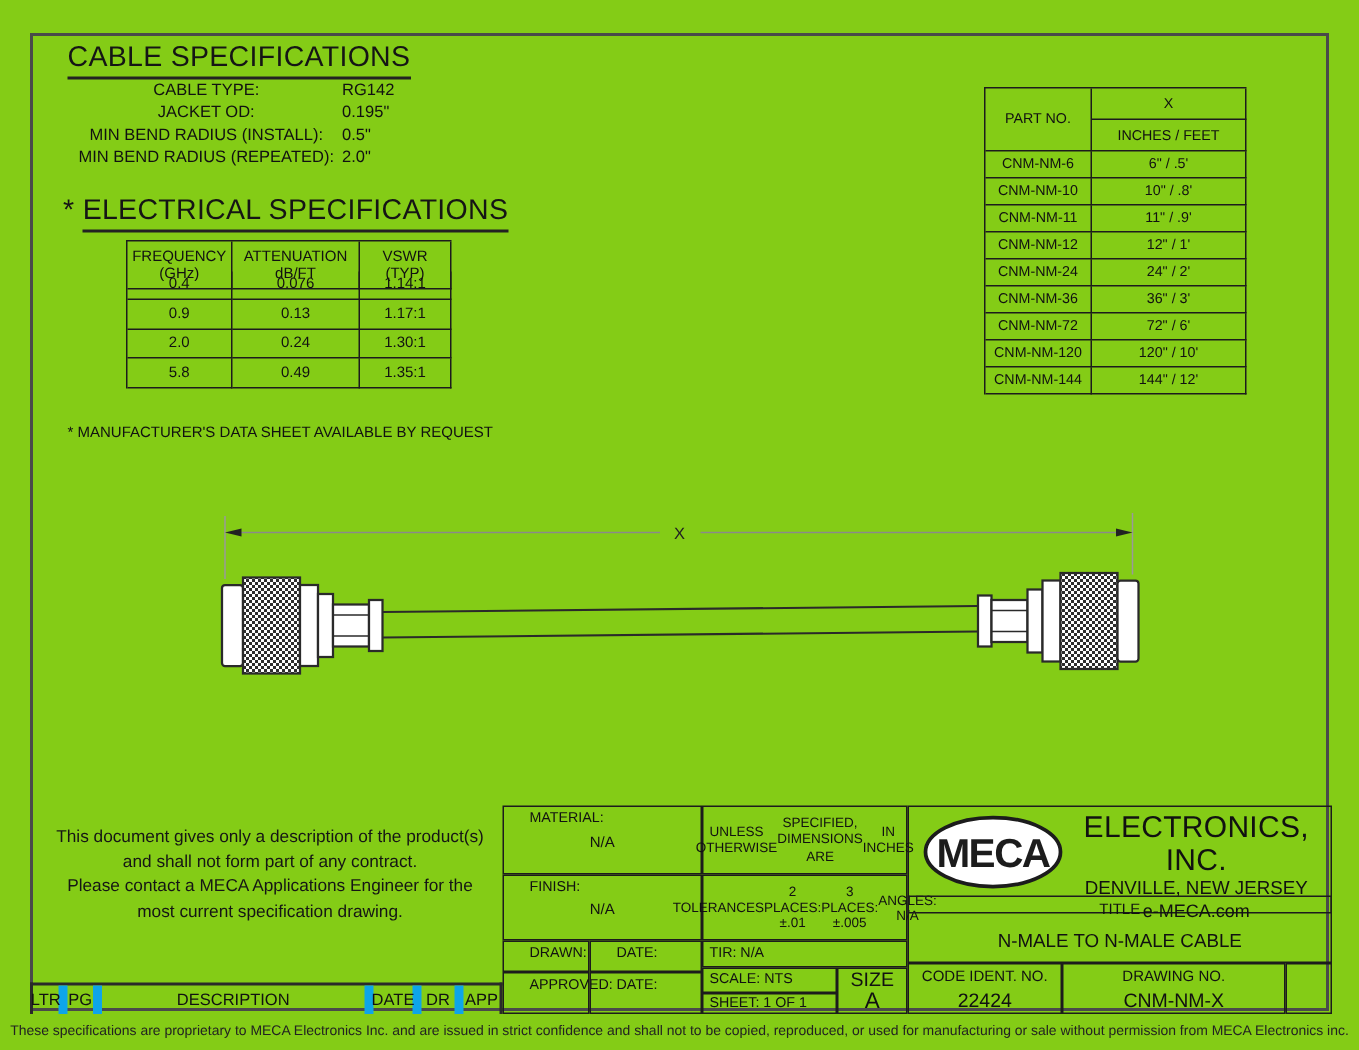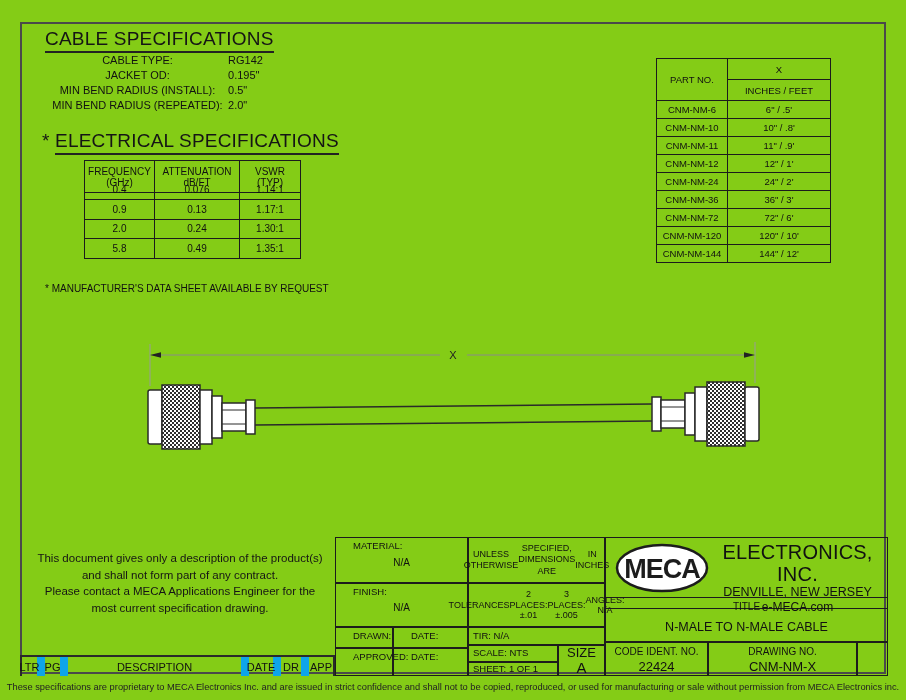--- a/index.html
+++ b/index.html
@@ -51,21 +51,21 @@
   .centered-lines{display:flex;flex-direction:row;align-items:center;justify-content:center;height:100%;line-height:11.5px;font-size:9px;text-align:center;}
   .disclaimer{
     left:25px;top:550px;width:310px;text-align:center;
     font-size:11.5px;line-height:16.5px;color:#151515;
   }
   .rev-row{
     left:20px;top:655px;width:315px;height:21px;display:flex;
     border:2px solid #2a2a2a;border-bottom:none;box-sizing:border-box;
   }
   .rev-cell{
-    border-right:8px solid #0ea5e9;display:flex;align-items:center;justify-content:center;
+    border-right:6px solid #0ea5e9;display:flex;align-items:center;justify-content:center;
     font-size:11px;box-sizing:border-box;height:100%;
   }
   .rev-cell:last-child{border-right:none;}
   .company-name{font-size:20px;letter-spacing:.2px;line-height:22px;}
   .company-city{font-size:12.5px;line-height:15px;}
   .company-web{font-size:12px;line-height:14px;}
   .small-label{font-size:10px;}
   .big-value{font-size:13px;}
   .footer-text{
     left:0;top:682px;width:906px;text-align:center;font-size:9.3px;color:#222;

